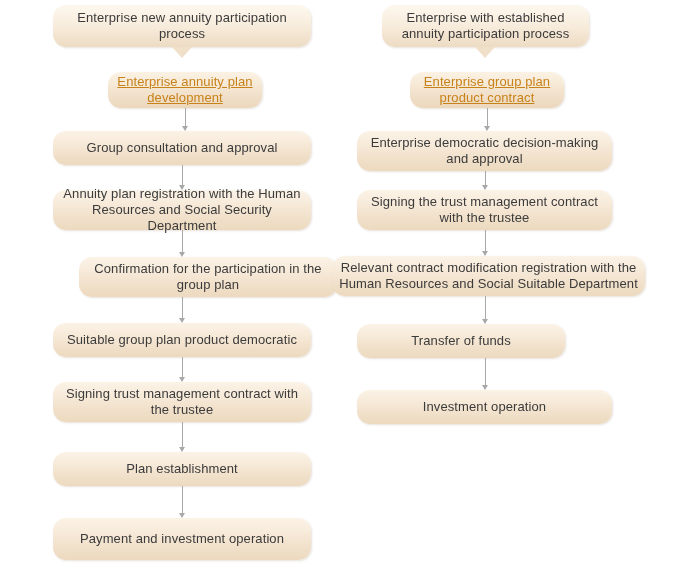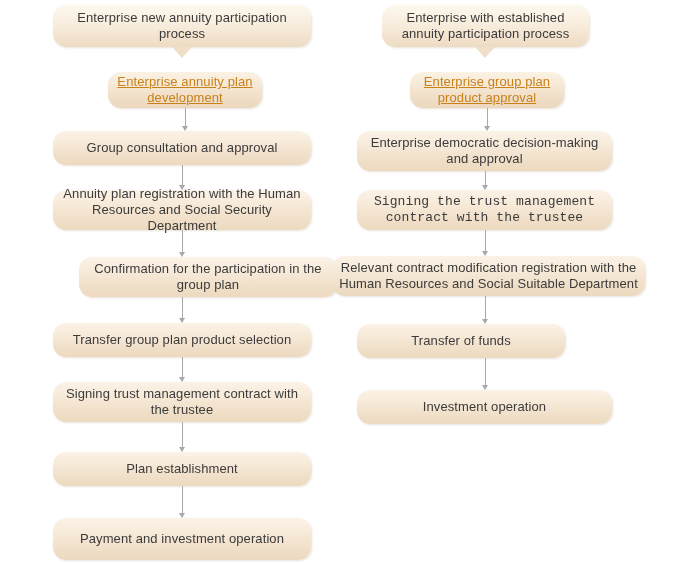--- a/index.html
+++ b/index.html
@@ -122,21 +122,21 @@
       <div class="head" style="top: 22px;"></div>
     </div>
     <div class="node normal" style="left: 53px; top: 257px; width: 258px; height: 40px; margin-left: 26px;">
       <span class="node-text">Confirmation for the participation in the group plan</span>
     </div>
     <div class="connector" style="left: 182px; top: 297px; height: 26px; width: 1px;">
       <div class="line" style="height: 22px;"></div>
       <div class="head" style="top: 21px;"></div>
     </div>
     <div class="node normal" style="left: 53px; top: 323px; width: 258px; height: 34px;">
-      <span class="node-text">Transfer group plan product selection</span>
+      <span class="node-text">Suitable group plan product democratic</span>
     </div>
     <div class="connector" style="left: 182px; top: 357px; height: 25px; width: 1px;">
       <div class="line" style="height: 21px;"></div>
       <div class="head" style="top: 20px;"></div>
     </div>
     <div class="node normal" style="left: 53px; top: 382px; width: 258px; height: 40px;">
       <span class="node-text">Signing trust management contract with the trustee</span>
     </div>
     <div class="connector" style="left: 182px; top: 422px; height: 30px; width: 1px;">
       <div class="line" style="height: 26px;"></div>
@@ -150,34 +150,34 @@
       <div class="head" style="top: 27px;"></div>
     </div>
     <div class="node normal" style="left: 53px; top: 518px; width: 258px; height: 42px;">
       <span class="node-text">Payment and investment operation</span>
     </div>
     <div class="node header" style="left: 362px; top: 5px; width: 207px; height: 42px; margin-left: 20px;">
       <span class="node-text">Enterprise with established annuity participation process</span>
     </div>
     <div class="tri-connector" style="left: 474.5px; top: 47px;"></div>
     <div class="node highlight" style="left: 410px; top: 72px; width: 154px; height: 36px;">
-      <span class="node-text">Enterprise group plan product approval</span>
+      <span class="node-text">Enterprise group plan product contract</span>
     </div>
     <div class="connector" style="left: 487px; top: 108px; height: 23px; width: 1px;">
       <div class="line" style="height: 19px;"></div>
       <div class="head" style="top: 18px;"></div>
     </div>
     <div class="node normal" style="left: 357px; top: 131px; width: 255px; height: 40px;">
       <span class="node-text">Enterprise democratic decision-making and approval</span>
     </div>
     <div class="connector" style="left: 484.5px; top: 171px; height: 19px; width: 1px;">
       <div class="line" style="height: 15px;"></div>
       <div class="head" style="top: 14px;"></div>
     </div>
-    <div class="node normal" style="left: 357px; top: 190px; width: 255px; height: 40px; font-family: Liberation Mono, monospace;">
+    <div class="node normal" style="left: 357px; top: 190px; width: 255px; height: 40px;">
       <span class="node-text">Signing the trust management contract with the trustee</span>
     </div>
     <div class="connector" style="left: 484.5px; top: 230px; height: 26px; width: 1px;">
       <div class="line" style="height: 22px;"></div>
       <div class="head" style="top: 21px;"></div>
     </div>
     <div class="node normal" style="left: 332px; top: 256px; width: 313px; height: 40px;">
       <span class="node-text">Relevant contract modification registration with the Human Resources and Social Suitable Department</span>
     </div>
     <div class="connector" style="left: 484.5px; top: 296px; height: 28px; width: 1px;">

